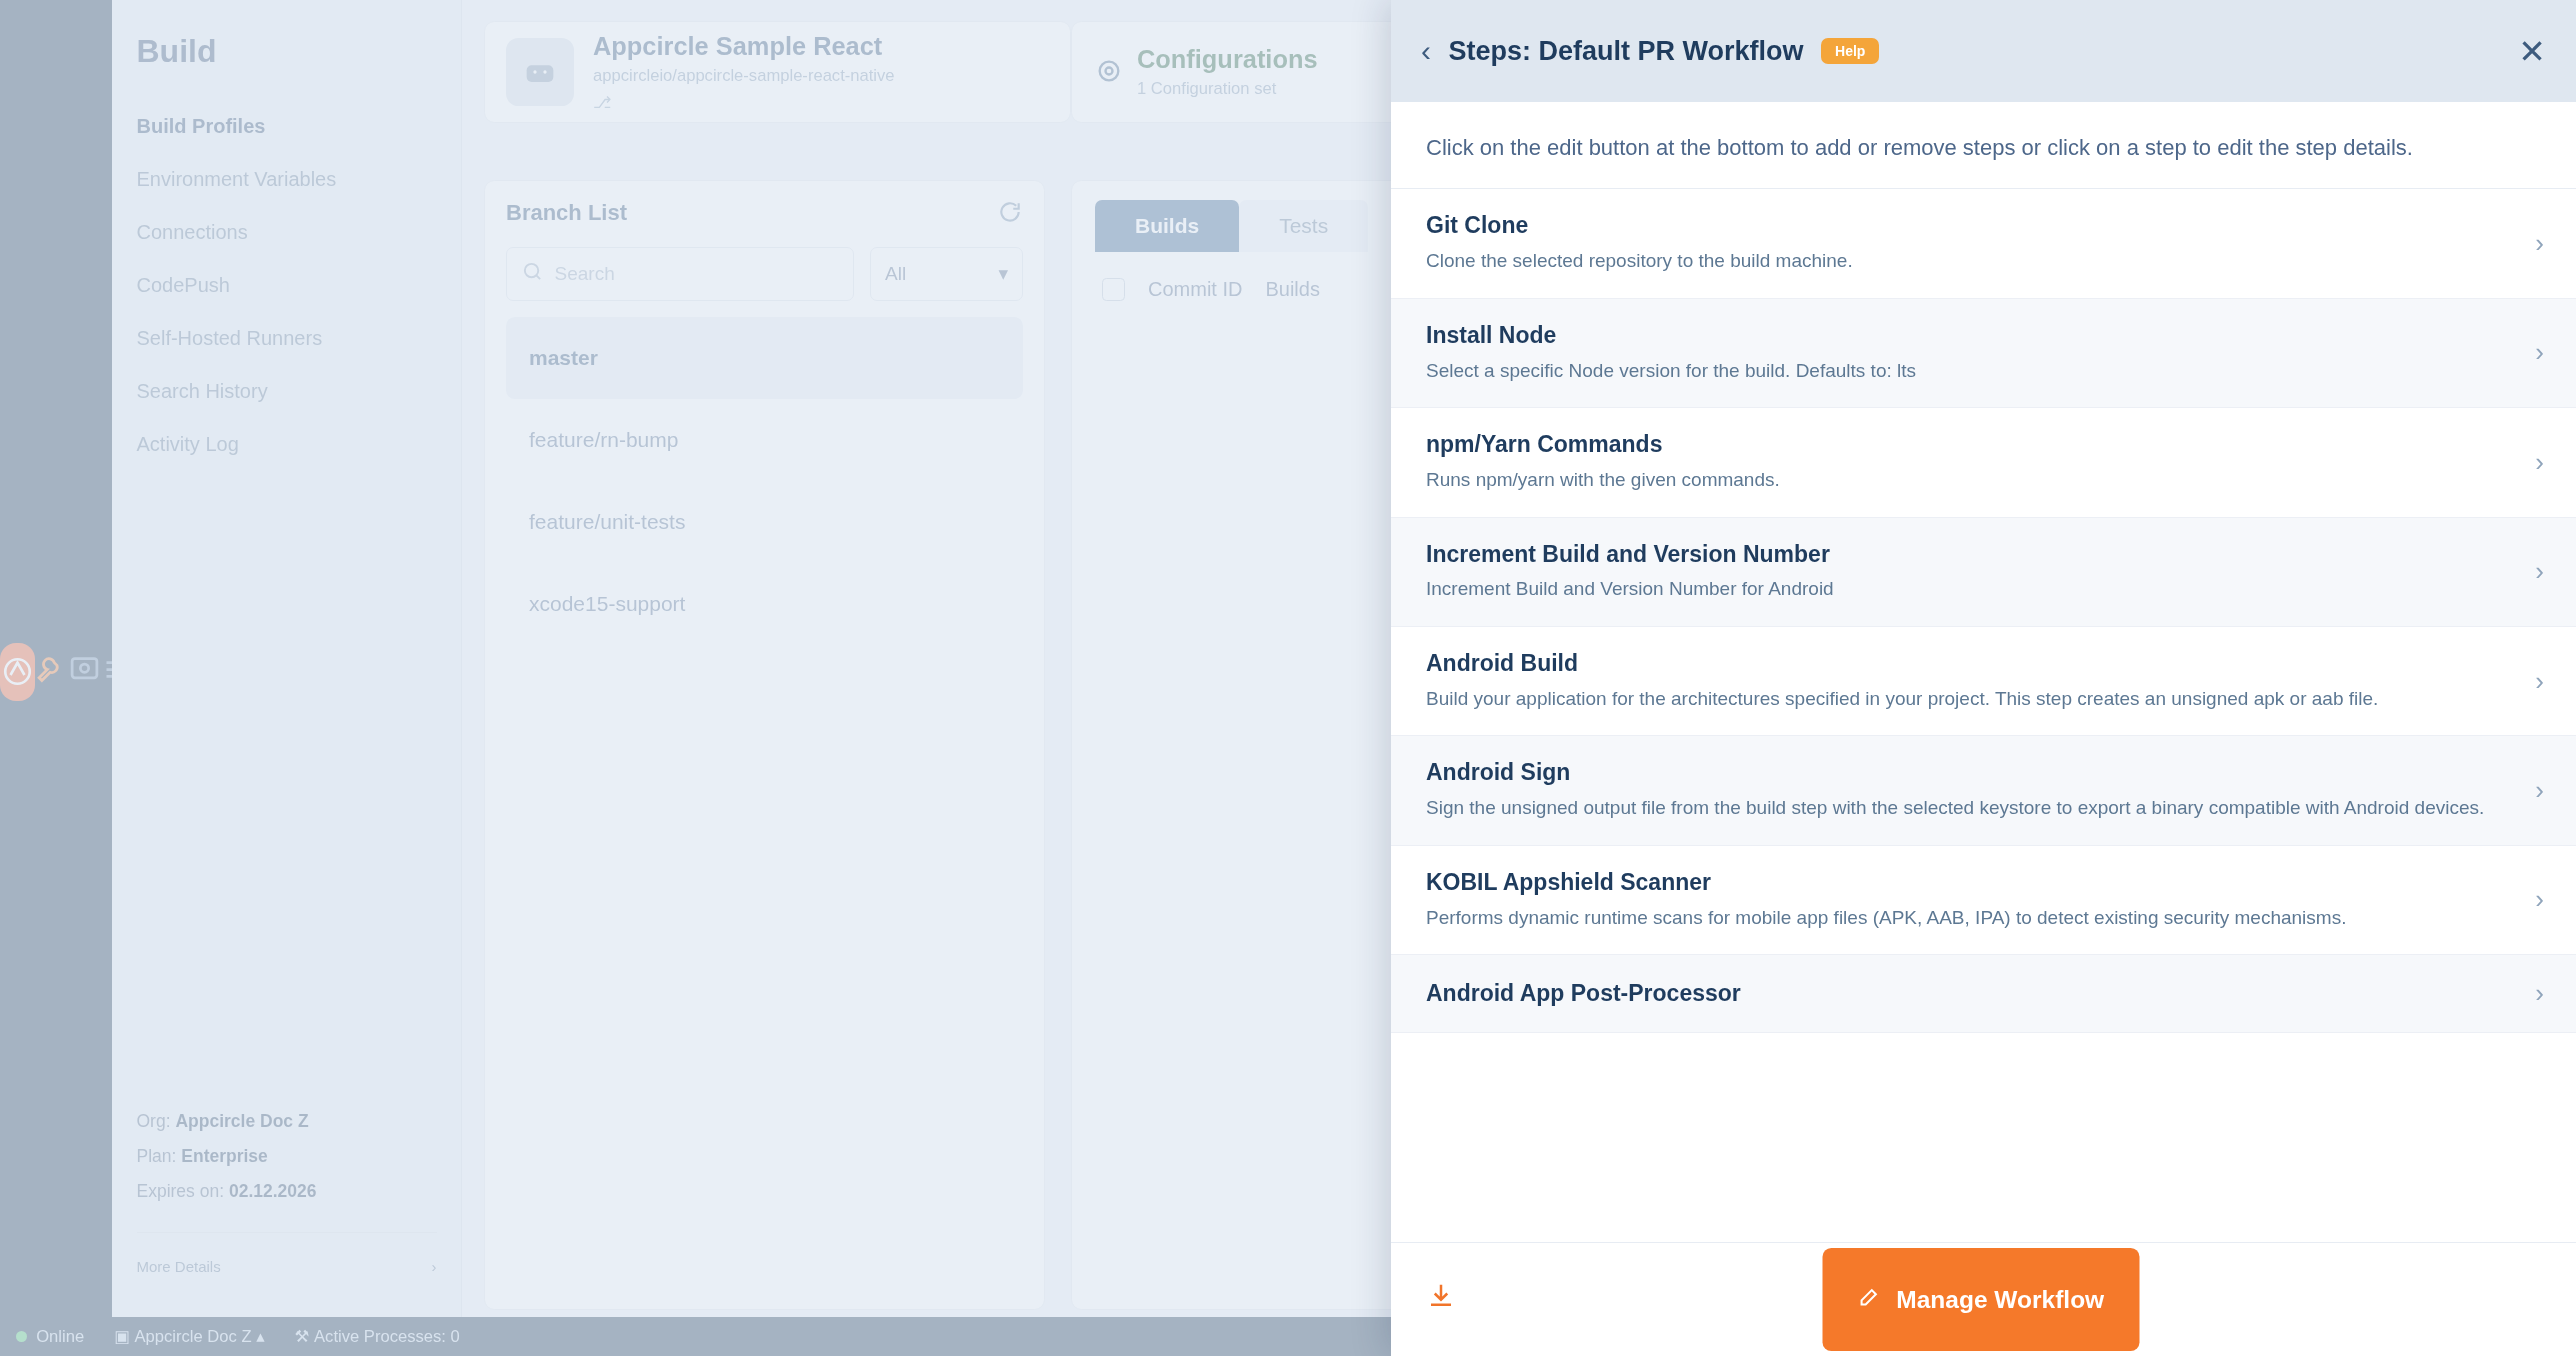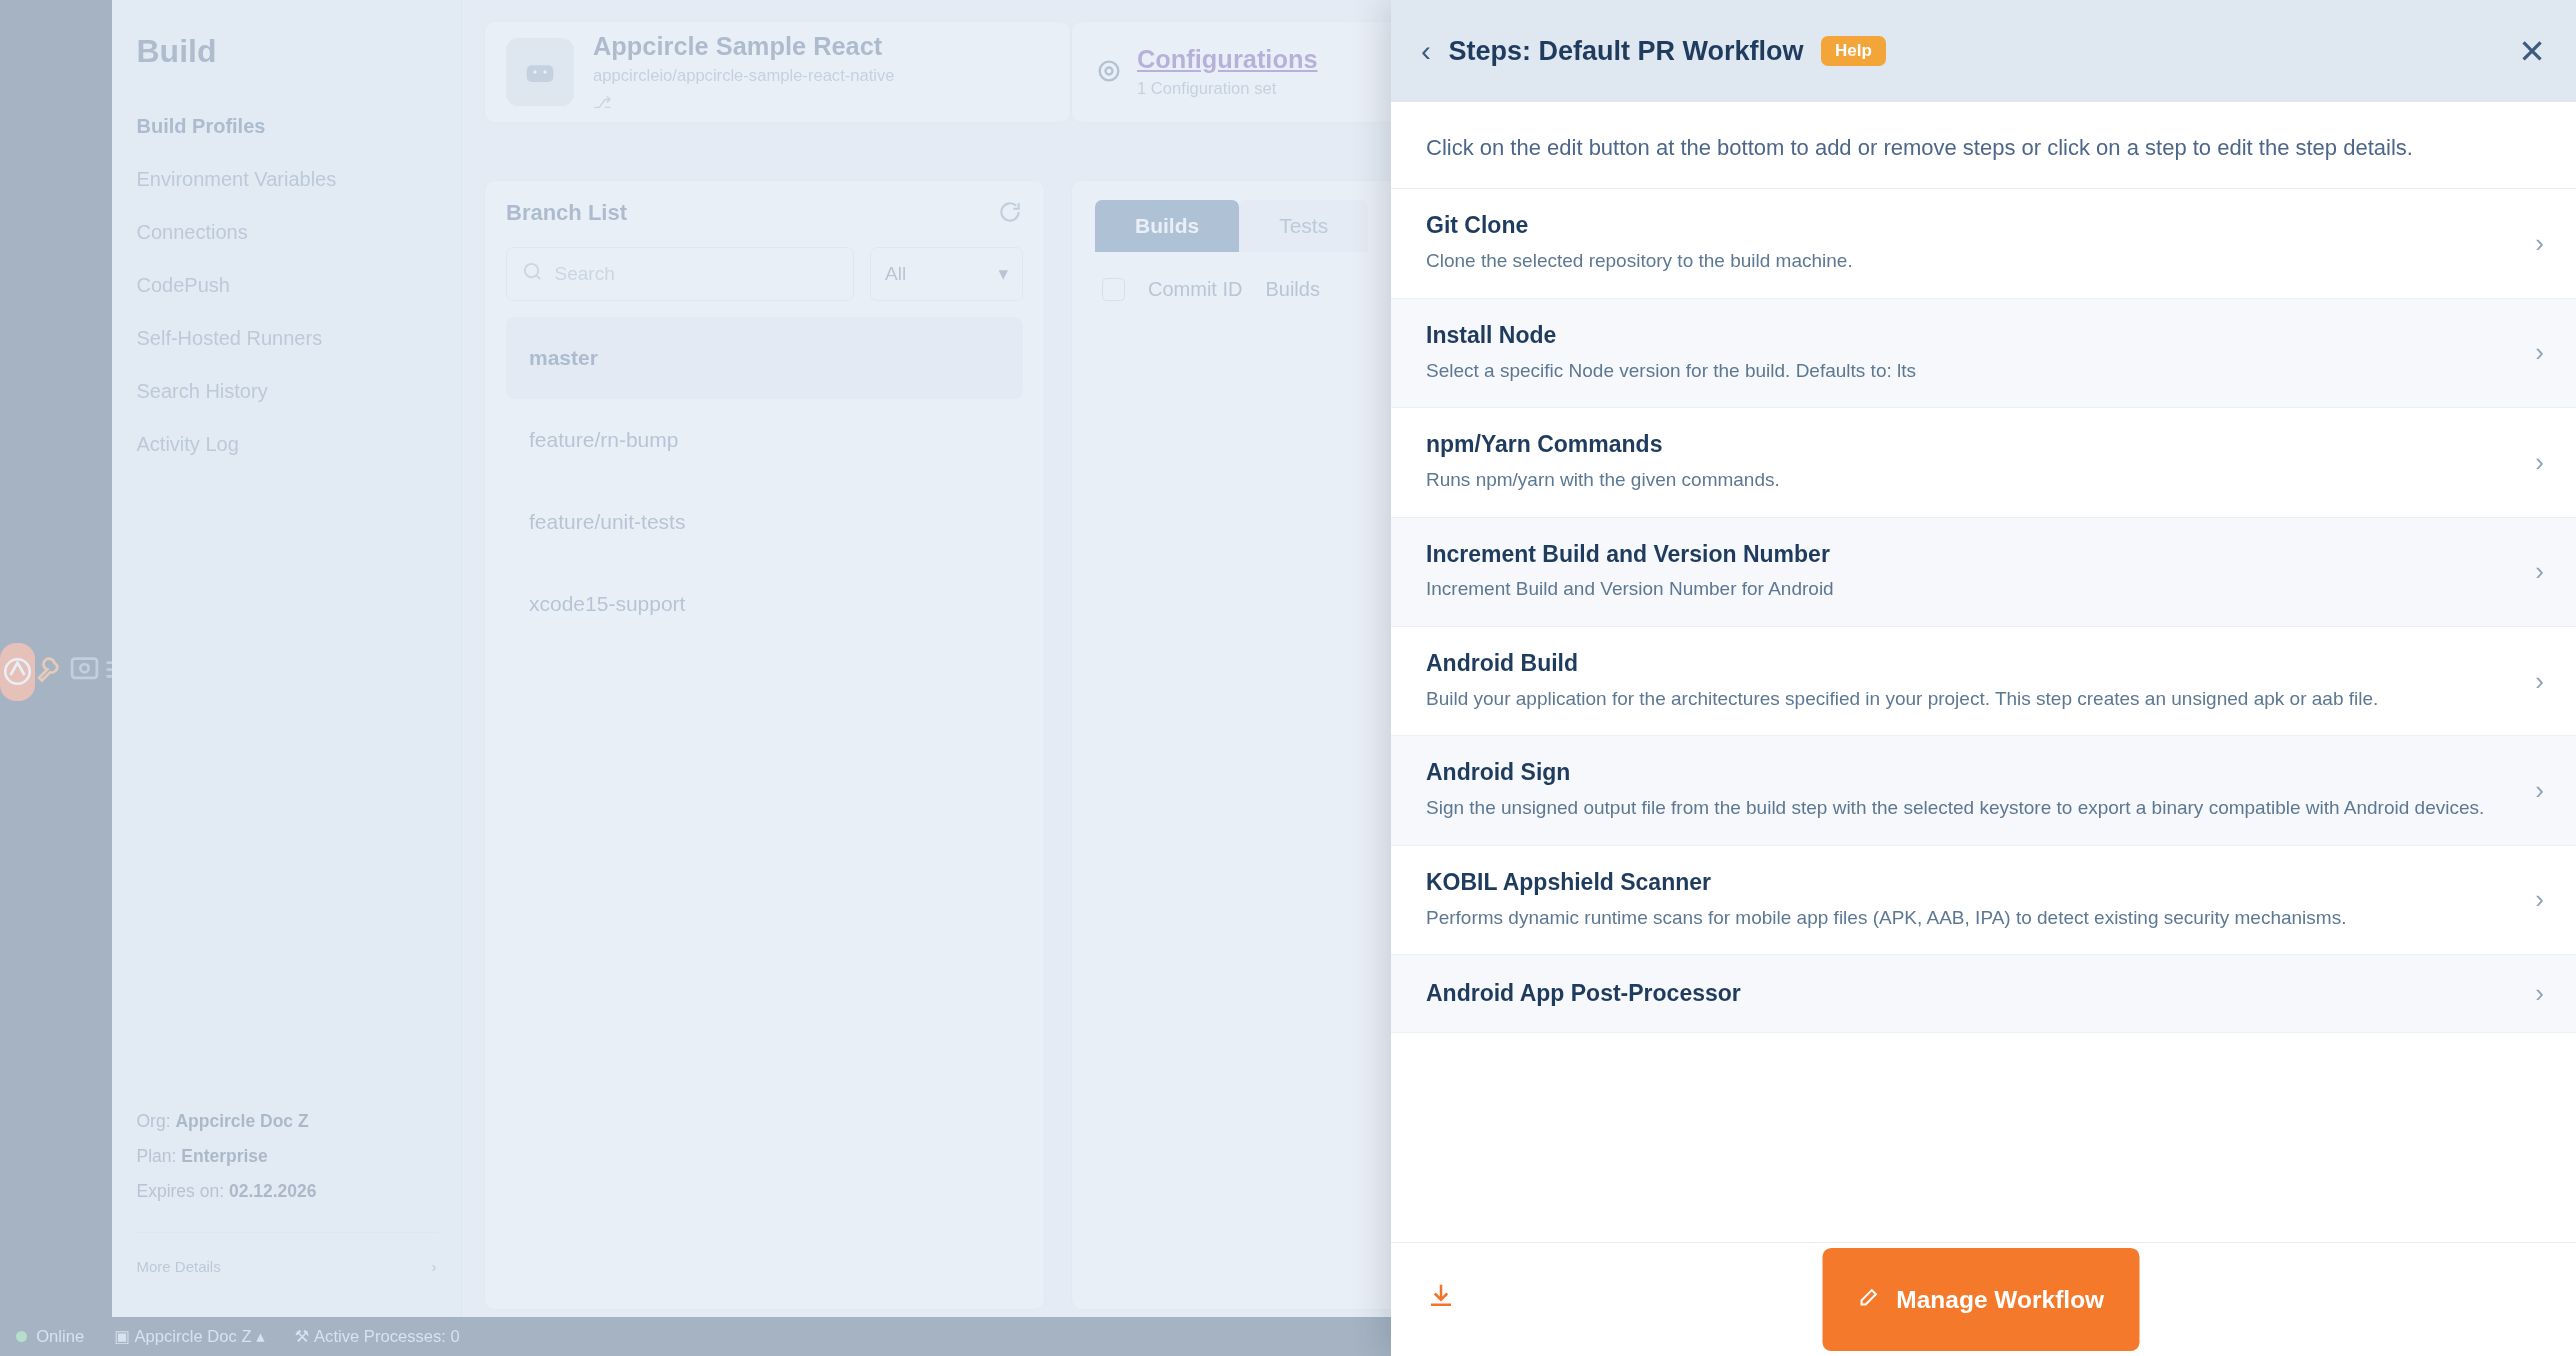--- a/index.html
+++ b/index.html
@@ -91,21 +91,21 @@
   }
   .proj-avatar svg { width: 40px; height: 40px; }
   .proj-name { font-size: 25.4px; font-weight: bold; color: #27496f; }
   .proj-sub { font-size: 16.6px; color: #7b93ad; margin-top: 5.3px; }
   .proj-icons { margin-top: 7px; color: #8aa0b8; font-size: 16px; }
 
   .cfg-header {
     position: absolute; left: 1071px; top: 21px; width: 718px; height: 102px;
     display: flex; align-items: center; padding: 0 23px; gap: 14px;
   }
-  .cfg-title { font-size: 25.4px; font-weight: bold; color: #4c1d95; text-decoration: underline; }
+  .cfg-title { font-size: 25.4px; font-weight: bold; color: #14532d; }
   .cfg-sub { font-size: 16.6px; color: #7b93ad; margin-top: 5.3px; }
 
   .branch-panel {
     position: absolute; left: 484px; top: 180px; width: 561px; height: 1130px;
     padding: 17.5px 21px;
   }
   .branch-head {
     display: flex; align-items: center; justify-content: space-between;
     margin-bottom: 19px;
   }
@@ -172,21 +172,21 @@
     display: flex; flex-direction: column;
   }
   .drawer-head {
     height: 102px; background: #dfe7f0;
     display: flex; align-items: center; padding: 0 30px; gap: 17.5px;
     flex-shrink: 0;
   }
   .back-arrow { font-size: 30px; color: #3d5b7e; line-height: 1; }
   .drawer-title { font-size: 27px; font-weight: bold; color: #1f3c5e; }
   .help-badge {
-    background: #f4a53a; color: #fff; font-size: 17px; font-weight: bold;
+    background: #f4a53a; color: #fff; font-size: 14px; font-weight: bold;
     padding: 5.3px 14px; border-radius: 7px;
   }
   .close-x { margin-left: auto; font-size: 33px; color: #3d5b7e; line-height: 1; }
 
   .drawer-note {
     padding: 30px 35px 24.5px 35px;
     font-size: 22px; color: #4d678a; line-height: 1.45;
   }
 
   .steps {

